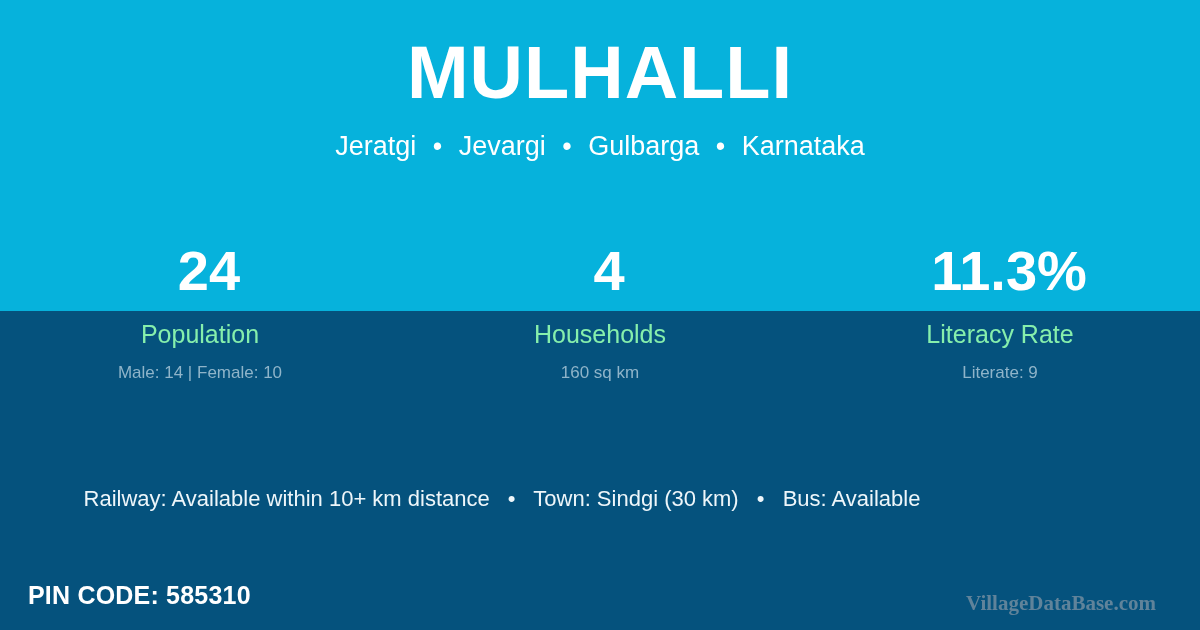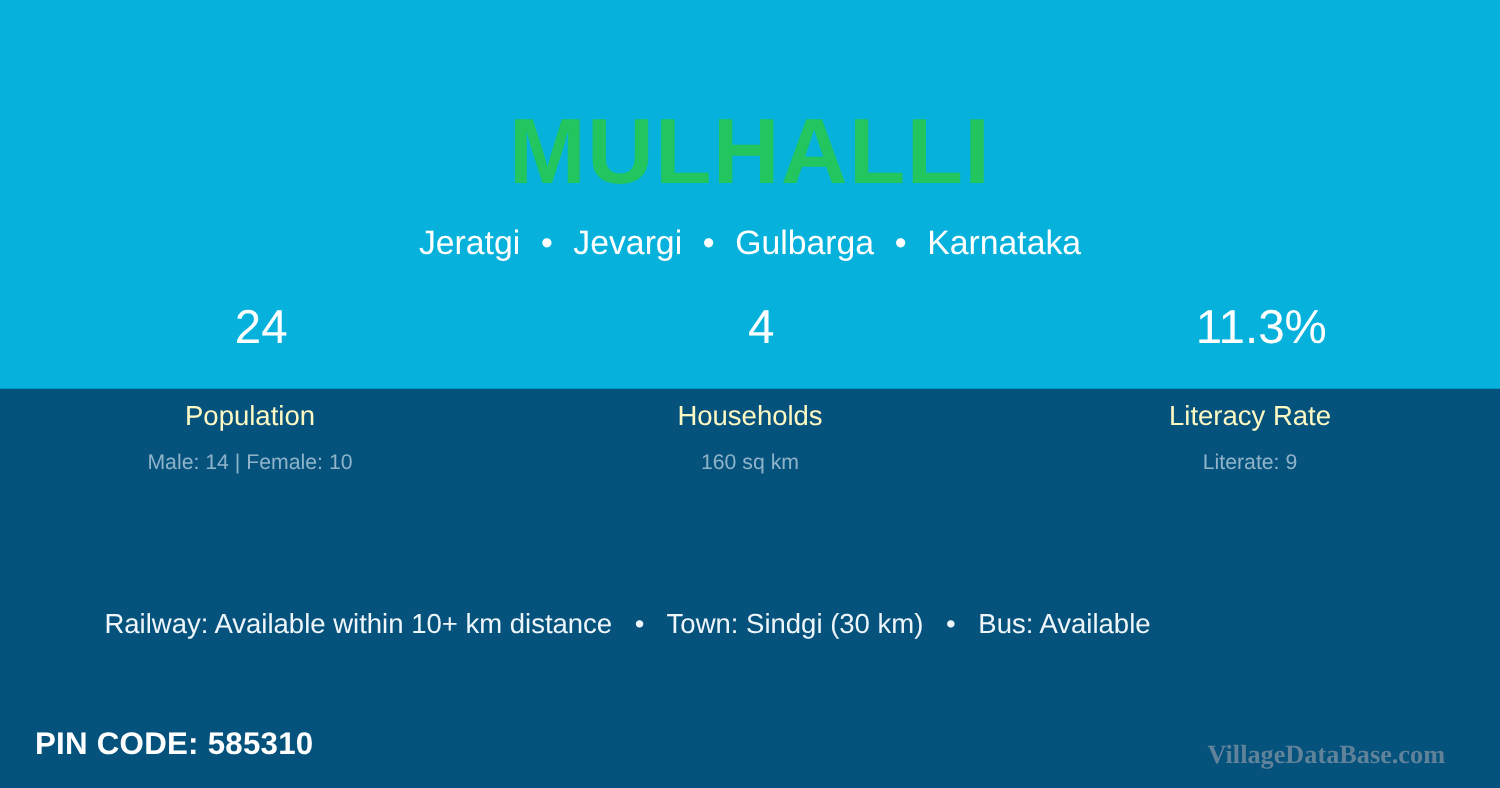--- a/index.html
+++ b/index.html
@@ -37,26 +37,26 @@
   
   .header {
     position: absolute;
     left: 0;
     top: 0;
     width: 1200px;
     text-align: center;
   }
   .village-title {
     margin: 0;
-    padding-top: 84px;
+    padding-top: 36px;
     font-size: 74px;
     font-weight: 700;
     letter-spacing: 1px;
     line-height: 1.0;
-    color: #22c55e;
+    color: #ffffff;
   }
   .village-location {
     margin: 0;
     padding-top: 22px;
     font-size: 27px;
     font-weight: 400;
     line-height: 1.1;
     color: #ffffff;
   }
   .loc-sep {
@@ -72,32 +72,32 @@
     top: 243px;
     width: 1200px;
     display: flex;
     flex-direction: row;
   }
   .stat {
     flex: 1 1 0;
     text-align: center;
   }
   .stat-value {
-    font-size: 38px;
-    font-weight: 400;
+    font-size: 56px;
+    font-weight: 700;
     line-height: 1.0;
     color: #ffffff;
     height: 68px;
     padding-left: 18px;
   }
   .stat-label {
-    font-size: 22px;
-    font-weight: 400;
-    line-height: 1.0;
-    color: #fef9c3;
+    font-size: 25px;
+    font-weight: 400;
+    line-height: 1.0;
+    color: #86efac;
     padding-top: 11px;
   }
   .stat-sub {
     font-size: 17px;
     font-weight: 400;
     line-height: 1.0;
     color: #8fb4c9;
     padding-top: 17px;
   }
 

